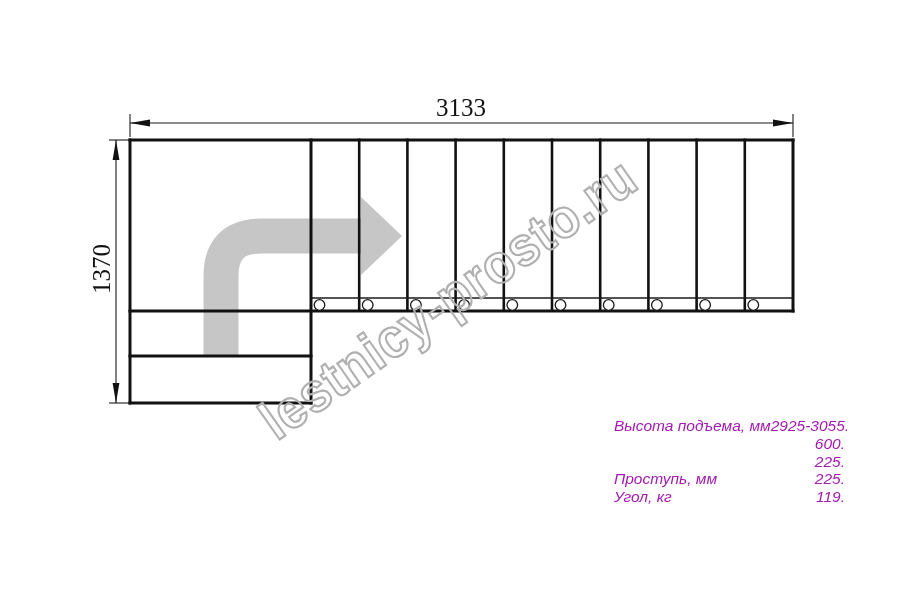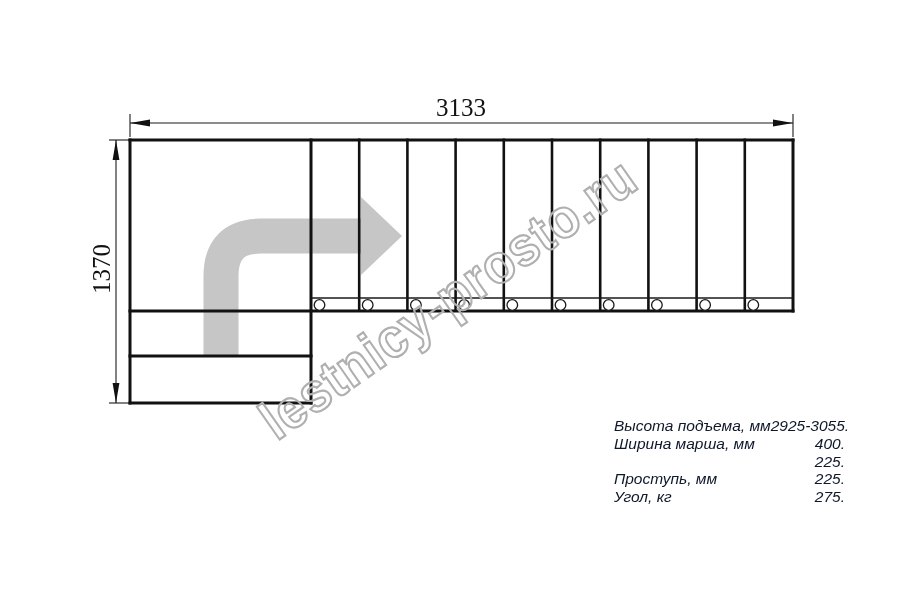--- a/index.html
+++ b/index.html
@@ -34,21 +34,21 @@
   }
   .specs-table {
     position: absolute;
     left: 614px;
     top: 417px;
     width: 231px;
     font-family: "Liberation Sans", "DejaVu Sans", sans-serif;
     font-style: italic;
     font-size: 15.5px;
     line-height: 17.8px;
-    color: #0f172a;
+    color: #a21caf;
   }
   .spec-row {
     display: flex;
     white-space: nowrap;
   }
   .spec-label { flex: 0 0 auto; }
   .spec-value { margin-left: auto; text-align: center; }
 </style>
 </head>
 <body>
@@ -126,29 +126,28 @@
 
     <text class="watermark-text" text-anchor="middle" transform="translate(459,314) rotate(-35)" textLength="445" lengthAdjust="spacingAndGlyphs" stroke-width="2.2" stroke="#b0b0b0">lestnicy-prosto.ru</text>
   </svg>
 
   <div class="specs-table">
     <div class="spec-row">
       <span class="spec-label">Высота подъема, мм</span>
       <span class="spec-value">2925-3055.</span>
     </div>
     <div class="spec-row">
-      <span class="spec-label">Ширина марша, мм</span>
-      <span class="spec-value">400.</span>
+      <span class="spec-value">600.</span>
     </div>
     <div class="spec-row">
       <span class="spec-value">225.</span>
     </div>
     <div class="spec-row">
       <span class="spec-label">Проступь, мм</span>
       <span class="spec-value">225.</span>
     </div>
     <div class="spec-row">
       <span class="spec-label">Угол, кг</span>
-      <span class="spec-value">275.</span>
+      <span class="spec-value">119.</span>
     </div>
   </div>
 
 </div>
 
 </body></html>

